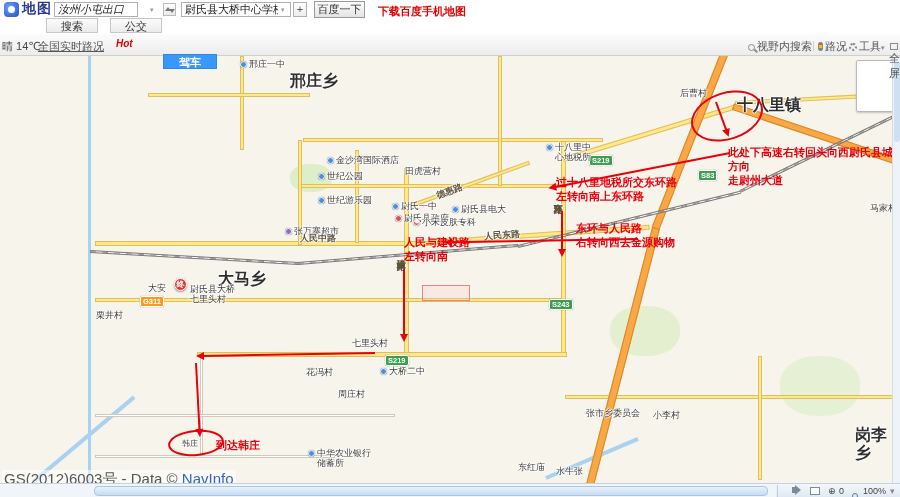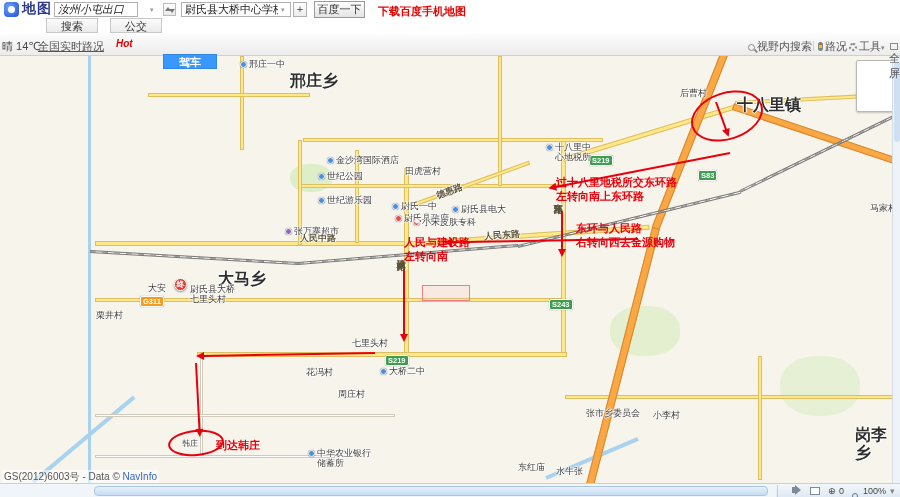--- a/index.html
+++ b/index.html
@@ -87,21 +87,21 @@
      border-left:8px solid #e8000d; border-top:4px solid transparent; border-bottom:4px solid transparent; }
   .ellipse { position:absolute; border:2px solid #e8000d; border-radius:50%; z-index:7; }
   .hl-box { position:absolute; border:1px solid #f08080; background:rgba(255,200,200,.25); z-index:5; }
 
   #pano-btn { position:absolute; left:856px; top:4px; width:30px; height:52px; background:#fff;
      border:1px solid #b9b9b9; border-radius:2px; text-align:center; cursor:pointer; z-index:9; box-shadow:0 1px 2px rgba(0,0,0,.2);padding-left:37px; }
   #pano-btn .cam { margin:3px auto 0; width:15px; height:15px; border-radius:50%;
      background:radial-gradient(circle at 40% 35%, #9ec9ff, #1e62c8); border:1px solid #1550a5; }
   #pano-btn .txt { font-size:9px; color:#333; }
 
-  #copyright { position:absolute; left:2px; top:414px; font-size:10px; color:#555;
+  #copyright { position:absolute; left:2px; top:414px; font-size:15px; color:#555;
      background:rgba(255,255,255,.55); padding:0 2px; z-index:9; }
   #copyright a { color:#3366cc; text-decoration:none; }
 
   #vscroll { position:absolute; right:0; top:0; width:8px; height:427px; background:#eef3f9; border-left:1px solid #d4dce4; z-index:10; }
   #vscroll .thumb { position:absolute; left:1px; top:6px; width:6px; height:80px; background:#cfe0f2; border-radius:3px; }
 
   
   #statusbar { position:absolute; left:0; top:483px; width:900px; height:14px;
      background:linear-gradient(#f3f7fb,#dfe9f3); border-top:1px solid #c5d2de; z-index:30; }
   #hscroll { position:absolute; left:0; top:1px; width:776px; height:12px; background:#f0f5fa; }
@@ -249,20 +249,22 @@
     <div class="hl-box" style="left:422px;top:229px;width:48px;height:16px;"></div>
 
     <div class="arrow" style="left:716px;top:45px;width:30px;transform:rotate(70deg);"></div>
     <div class="arrow" style="left:730px;top:96px;width:178px;transform:rotate(169deg);"></div>
     <div class="arrow" style="left:562px;top:154px;width:39px;transform:rotate(90deg);"></div>
     <div class="arrow" style="left:638px;top:182px;width:187px;transform:rotate(179deg);"></div>
     <div class="arrow" style="left:404px;top:212px;width:66px;transform:rotate(90deg);"></div>
     <div class="arrow" style="left:375px;top:296px;width:172px;transform:rotate(179deg);"></div>
     <div class="arrow" style="left:196px;top:306px;width:67px;transform:rotate(87deg);"></div>
 
+    <div class="note" style="left:728px;top:90px;width:172px;">此处下高速右转回头向西尉氏县城方向
+走尉州大道</div>
     <div class="note" style="left:556px;top:120px;">过十八里地税所交东环路
 左转向南上东环路</div>
     <div class="note" style="left:576px;top:166px;">东环与人民路
 右转向西去金源购物</div>
     <div class="note" style="left:404px;top:180px;">人民与建设路
 左转向南</div>
     <div class="note" style="left:216px;top:383px;">到达韩庄</div>
 
     <div id="pano-btn">
       <div class="cam"></div>

